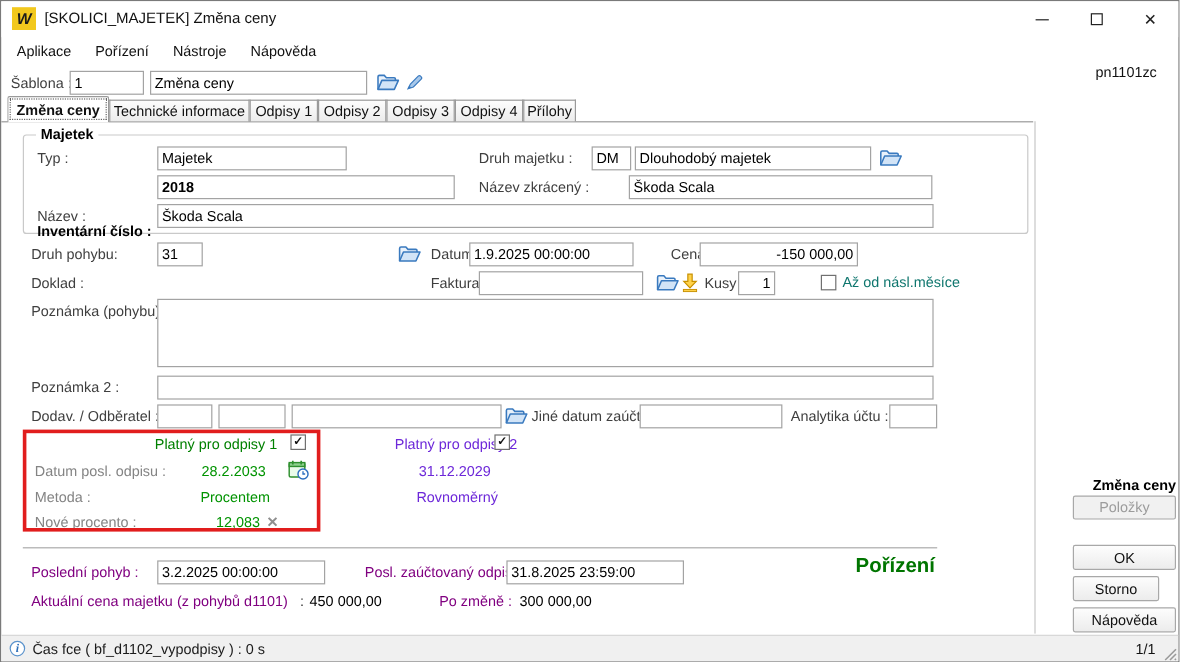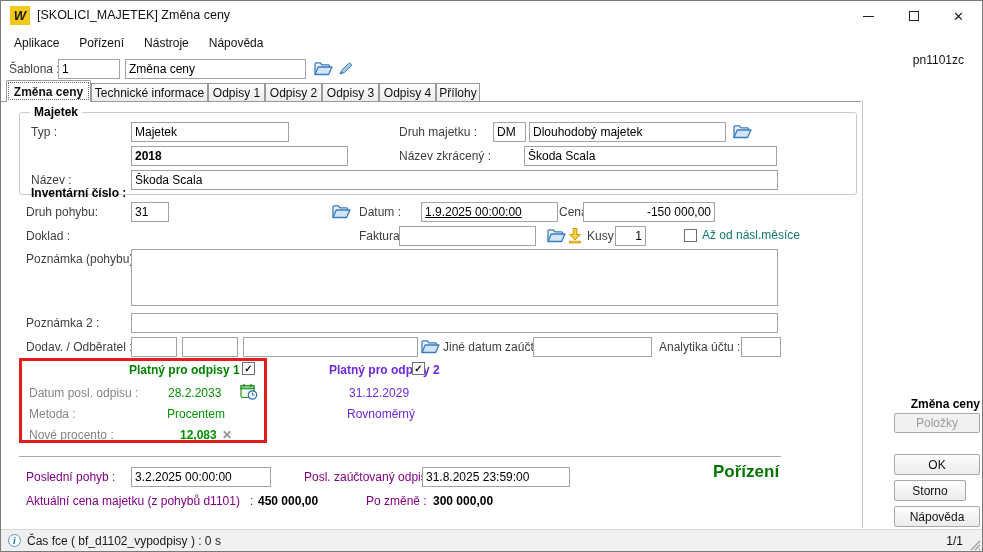--- a/index.html
+++ b/index.html
@@ -21,21 +21,21 @@
   .lbl{position:absolute;color:#3f3f3f;white-space:nowrap;}
   .lbl.black-bold{color:#000;font-weight:bold;}
   .lbl.gray{color:#848484;}
   .lbl.purple{color:#800080;}
   .inp{position:absolute;background:#fff;border:1px solid #a3a3a3;font-family:"Liberation Sans",sans-serif;
        font-size:12px;color:#000;padding:0 3px;box-sizing:border-box;margin:0;}
   input.inp,textarea.inp{outline:none;}
   .inp.bold{font-weight:bold;}
   .inp.ta-r{text-align:right;}
   .val{position:absolute;white-space:nowrap;}
-  .green{color:#008000;} .green2{color:#009300;} .blue{color:#6d28d9;margin-left:28px;} .bold{font-weight:bold;}
+  .green{color:#008000;} .green2{color:#009300;} .blue{color:#6d28d9;margin-left:28px;} .bold{font-weight:normal;}
   .group{position:absolute;border:1px solid #c9c9c9;border-radius:3px;}
   .legend{position:absolute;top:-8px;left:10px;background:#fff;padding:0 4px;font-weight:bold;color:#000;white-space:nowrap;}
   
   .tabline{position:absolute;left:0;top:100px;width:860px;border-top:1px solid #9a9a9a;}
   .tab{position:absolute;top:82px;height:18px;box-sizing:border-box;background:linear-gradient(#fdfdfd,#ececec);
        border:1px solid #9a9a9a;border-bottom:none;display:flex;align-items:center;justify-content:center;color:#111;}
   .tab.active{top:79px;height:22px;background:#fff;font-weight:bold;z-index:2;outline:1px dotted #666;outline-offset:-3px;border-radius:2px 2px 0 0;}
   .vsep{position:absolute;left:861px;top:100px;width:1px;height:427px;background:#c7c7c7;}
   .sep{position:absolute;height:1px;background:#ababab;}
   .redbox{position:absolute;border:3px solid #e11d1d;box-sizing:border-box;z-index:3;}
@@ -129,36 +129,36 @@
   <span class="lbl" style="left:398px;top:124px;">Druh majetku :</span>
   <input class="inp" style="left: 492px; top: 121px; width: 33px; height: 20px;" value="DM">
   <input class="inp" style="left: 528px; top: 121px; width: 197px; height: 20px;" value="Dlouhodobý majetek">
   <span class="icon" style="left:731px;top:122px;">
     <svg width="20" height="17" viewBox="0 0 20 17">
         <path d="M2 14.5 L2 4 Q2 2.8 3.2 2.8 L7.2 2.8 L9 4.8 L15.5 4.8 Q16.5 4.8 16.5 5.8 L16.5 7" fill="#eaf2fb" stroke="#3a7abf" stroke-width="1.3"></path>
         <path d="M2 14.5 L5.2 7 L19 7 L15.6 14.5 Z" fill="#d2e4f7" stroke="#3a7abf" stroke-width="1.3" stroke-linejoin="round"></path>
       </svg>
   </span>
   <span class="lbl black-bold" style="left:30px;top:148px;margin-top:37px;">Inventární číslo :</span>
-  <input class="inp bold" style="left: 130px; top: 145px; width: 217px; height: 20px;" value="2018">
+  <input class="inp bold" style="left: 130px; top: 145px; width: 248px; height: 20px;" value="2018">
   <span class="lbl" style="left:398px;top:148px;">Název zkrácený :</span>
   <input class="inp" style="left: 523px; top: 145px; width: 253px; height: 20px;" value="Škoda Scala">
   <span class="lbl" style="left:30px;top:172px;">Název :</span>
   <input class="inp" style="left: 130px; top: 169px; width: 647px; height: 20px;" value="Škoda Scala">
 
   <span class="lbl" style="left:25px;top:204px;">Druh pohybu:</span>
   <input class="inp" style="left: 130px; top: 201px; width: 38px; height: 20px;" value="31">
   <span class="icon" style="left:330px;top:202px;">
     <svg width="20" height="17" viewBox="0 0 20 17">
         <path d="M2 14.5 L2 4 Q2 2.8 3.2 2.8 L7.2 2.8 L9 4.8 L15.5 4.8 Q16.5 4.8 16.5 5.8 L16.5 7" fill="#eaf2fb" stroke="#3a7abf" stroke-width="1.3"></path>
         <path d="M2 14.5 L5.2 7 L19 7 L15.6 14.5 Z" fill="#d2e4f7" stroke="#3a7abf" stroke-width="1.3" stroke-linejoin="round"></path>
       </svg>
   </span>
   <span class="lbl" style="left:358px;top:204px;">Datum :</span>
-  <input class="inp" style="left: 420px; top: 201px; width: 137px; height: 20px; text-decoration: underline;" value="1.9.2025 00:00:00">
+  <input class="inp" style="left: 390px; top: 201px; width: 137px; height: 20px;" value="1.9.2025 00:00:00">
   <span class="lbl" style="left:558px;top:204px;">Cena</span>
   <input class="inp ta-r" style="left: 582px; top: 201px; width: 132px; height: 20px;" value="-150 000,00">
 
   <span class="lbl" style="left:25px;top:228px;">Doklad :</span>
   <span class="lbl" style="left:358px;top:228px;">Faktura :</span>
   <input class="inp" style="left: 398px; top: 225px; width: 137px; height: 20px;">
   <span class="icon" style="left:545px;top:226px;">
     <svg width="20" height="17" viewBox="0 0 20 17">
         <path d="M2 14.5 L2 4 Q2 2.8 3.2 2.8 L7.2 2.8 L9 4.8 L15.5 4.8 Q16.5 4.8 16.5 5.8 L16.5 7" fill="#eaf2fb" stroke="#3a7abf" stroke-width="1.3"></path>
         <path d="M2 14.5 L5.2 7 L19 7 L15.6 14.5 Z" fill="#d2e4f7" stroke="#3a7abf" stroke-width="1.3" stroke-linejoin="round"></path>

